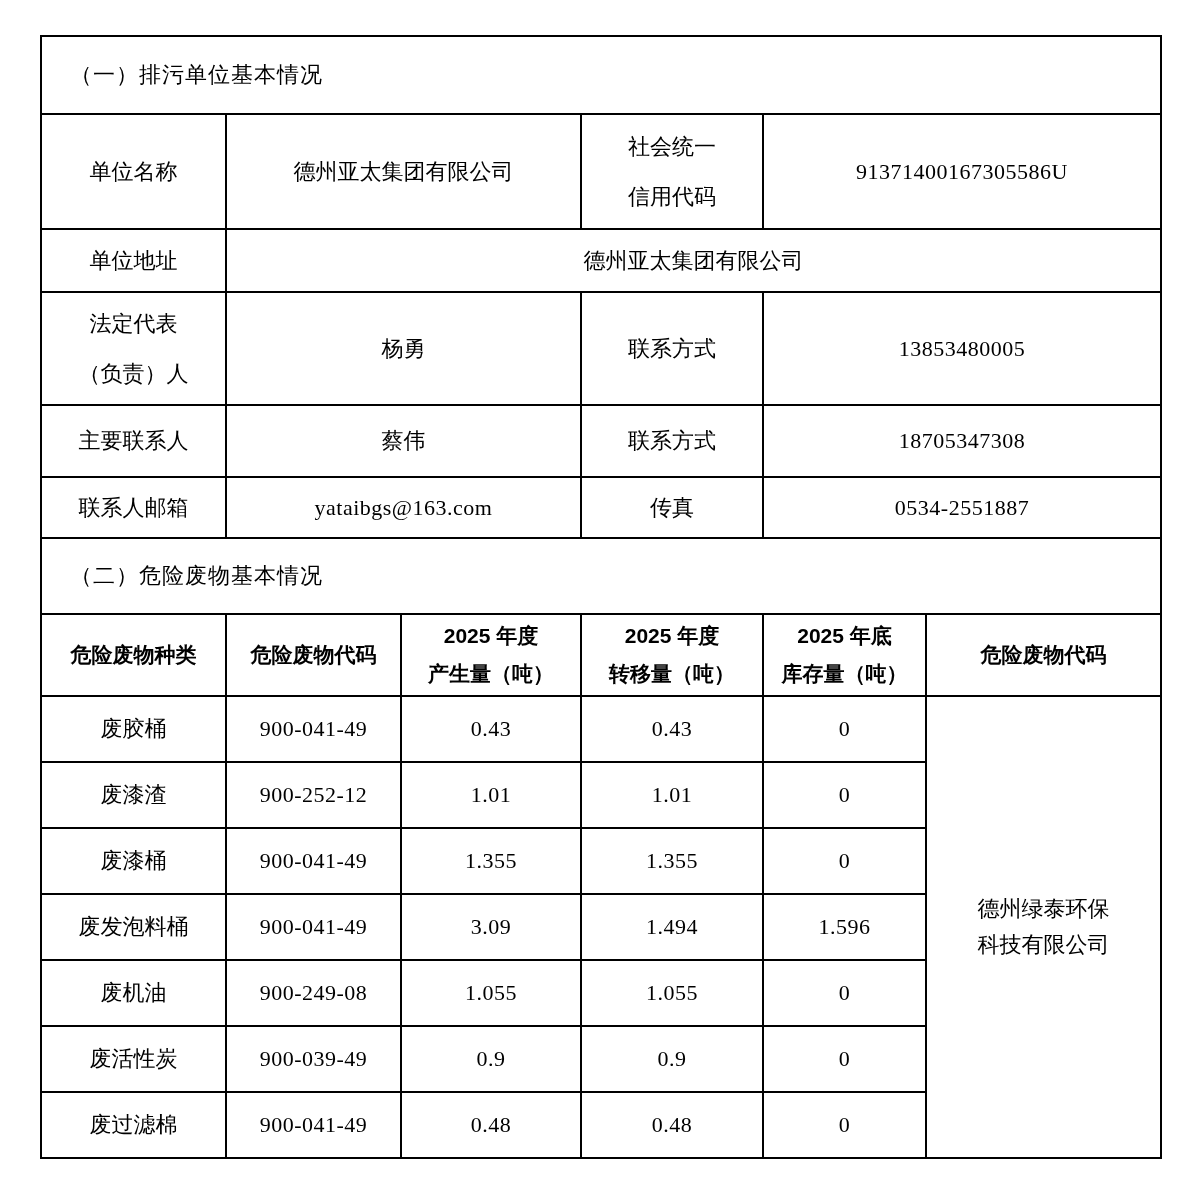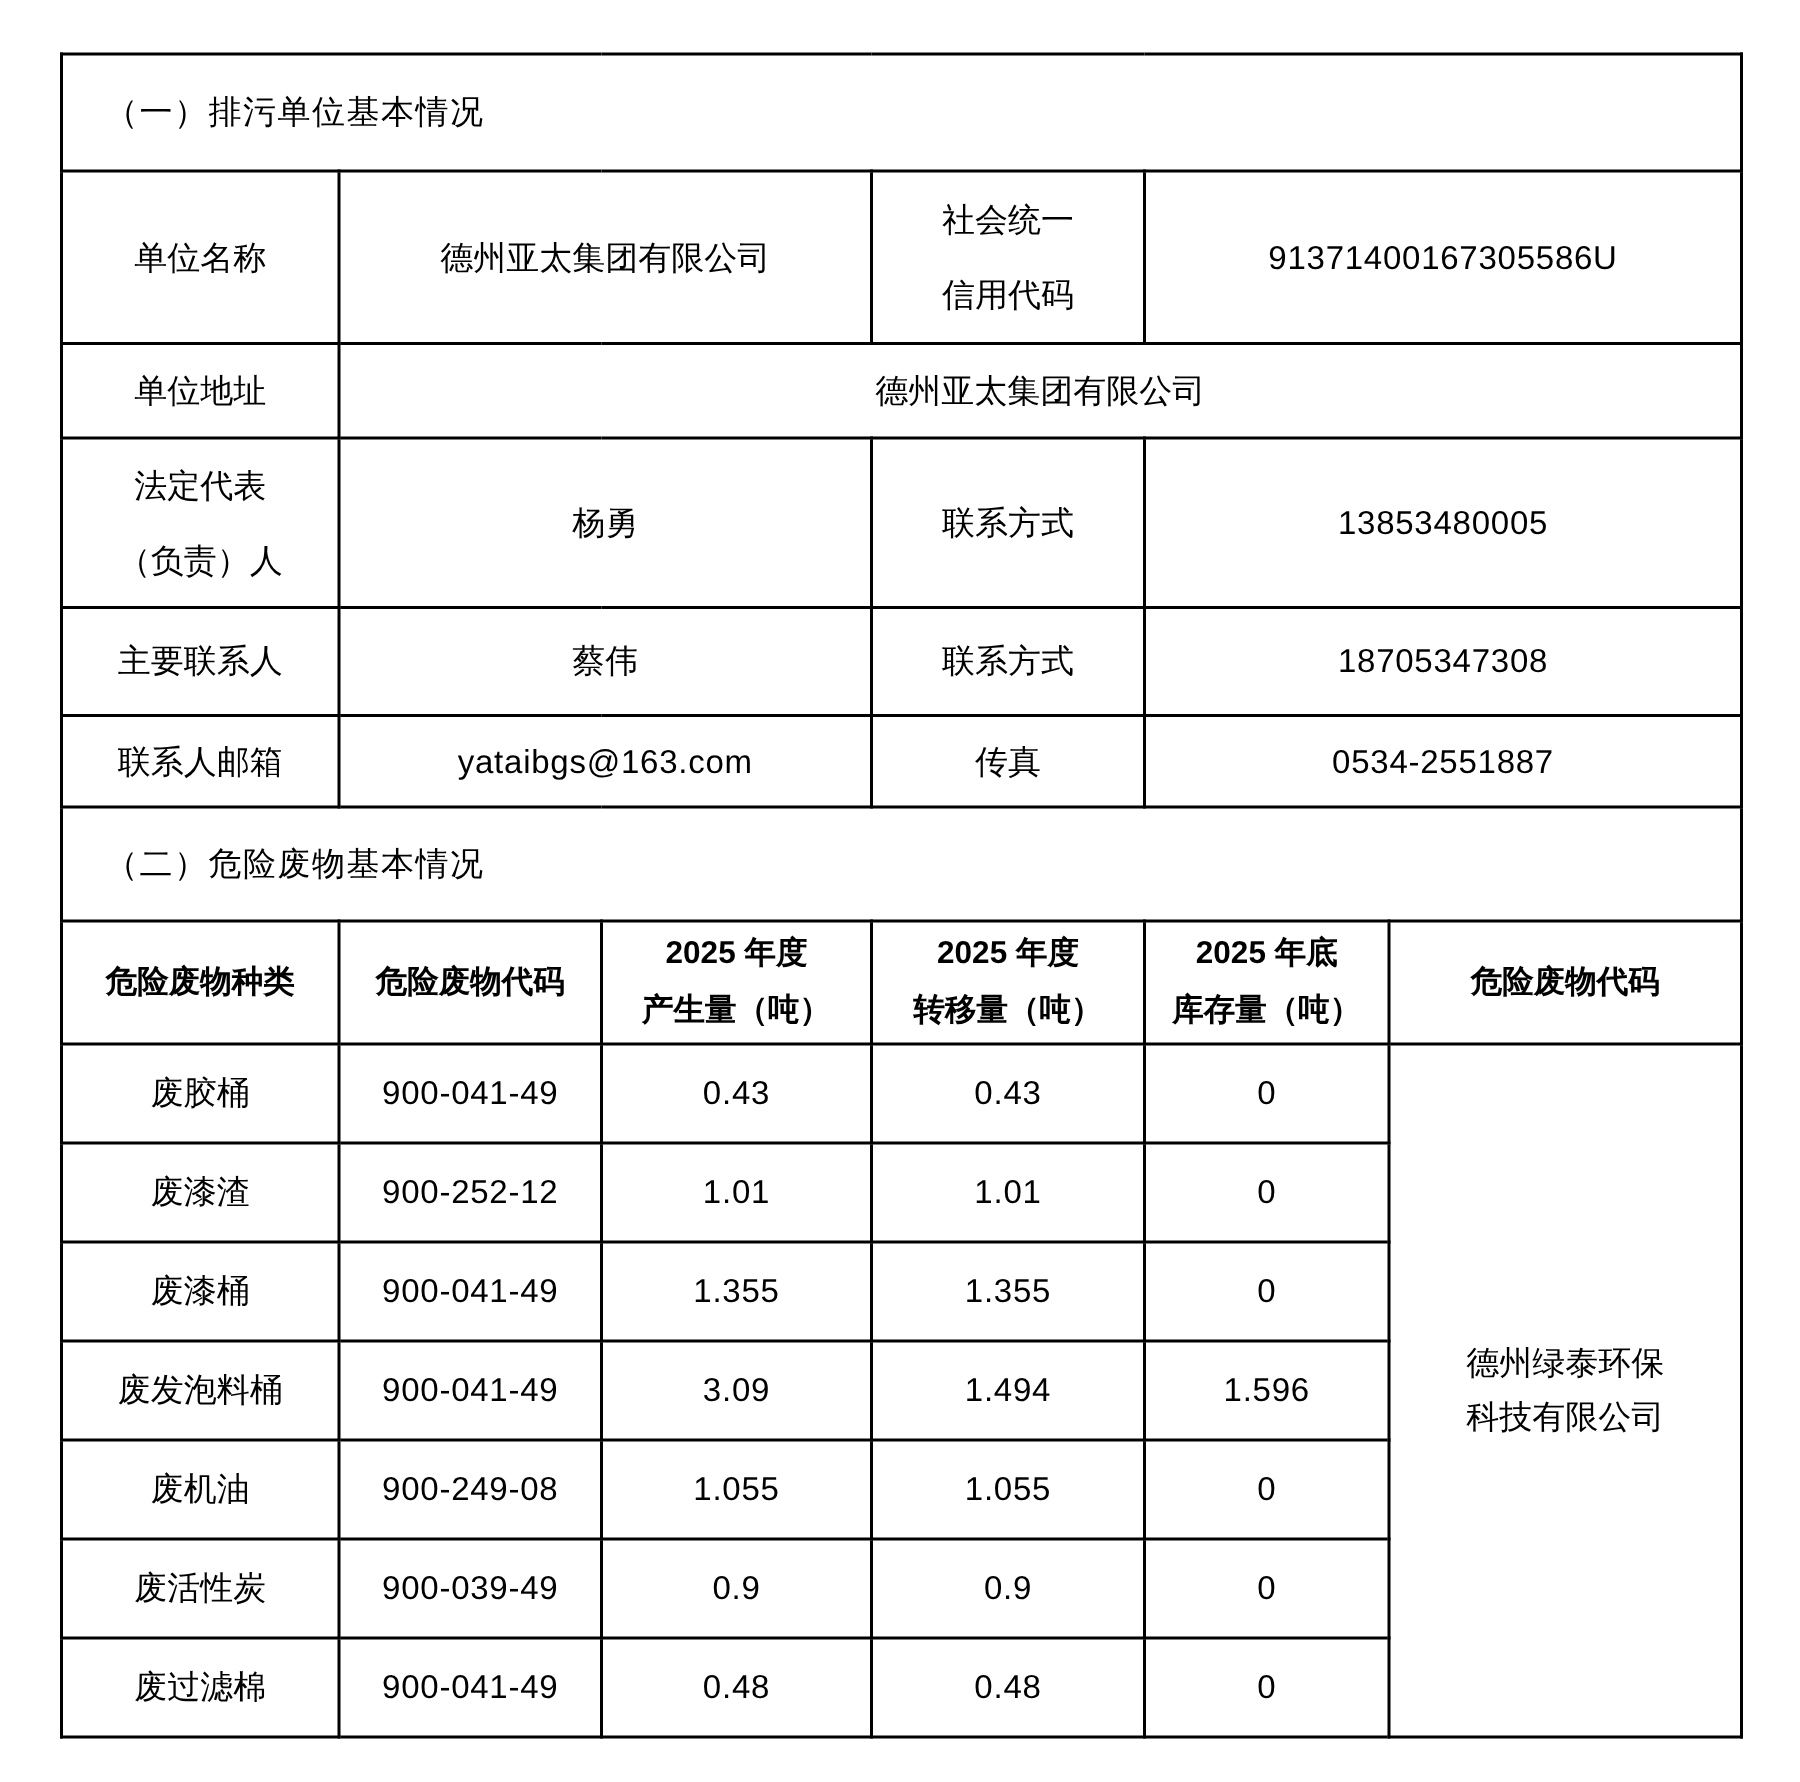--- a/index.html
+++ b/index.html
@@ -43,21 +43,21 @@
     margin-top: 28px;
   }
   .label { font-weight: bold; border-radius: 19px; }
   .gap2 { line-height: 50px; }   
   table.doc th {
     font-weight: bold;
     font-size: 21px;
     line-height: 38px;
   }
   .num {
-    font-family: Liberation Sans, sans-serif;
+    font-family: Liberation Serif, serif;
     font-size: 22px;
     letter-spacing: 0.5px;
   }
   .transfer-unit { line-height: 36px; }
   
   .h78  { height: 78px; }
   .h115 { height: 115px; }
   .h63  { height: 63px; }
   .h113 { height: 113px; padding-left: 32px; }
   .h60  { height: 72px; }

